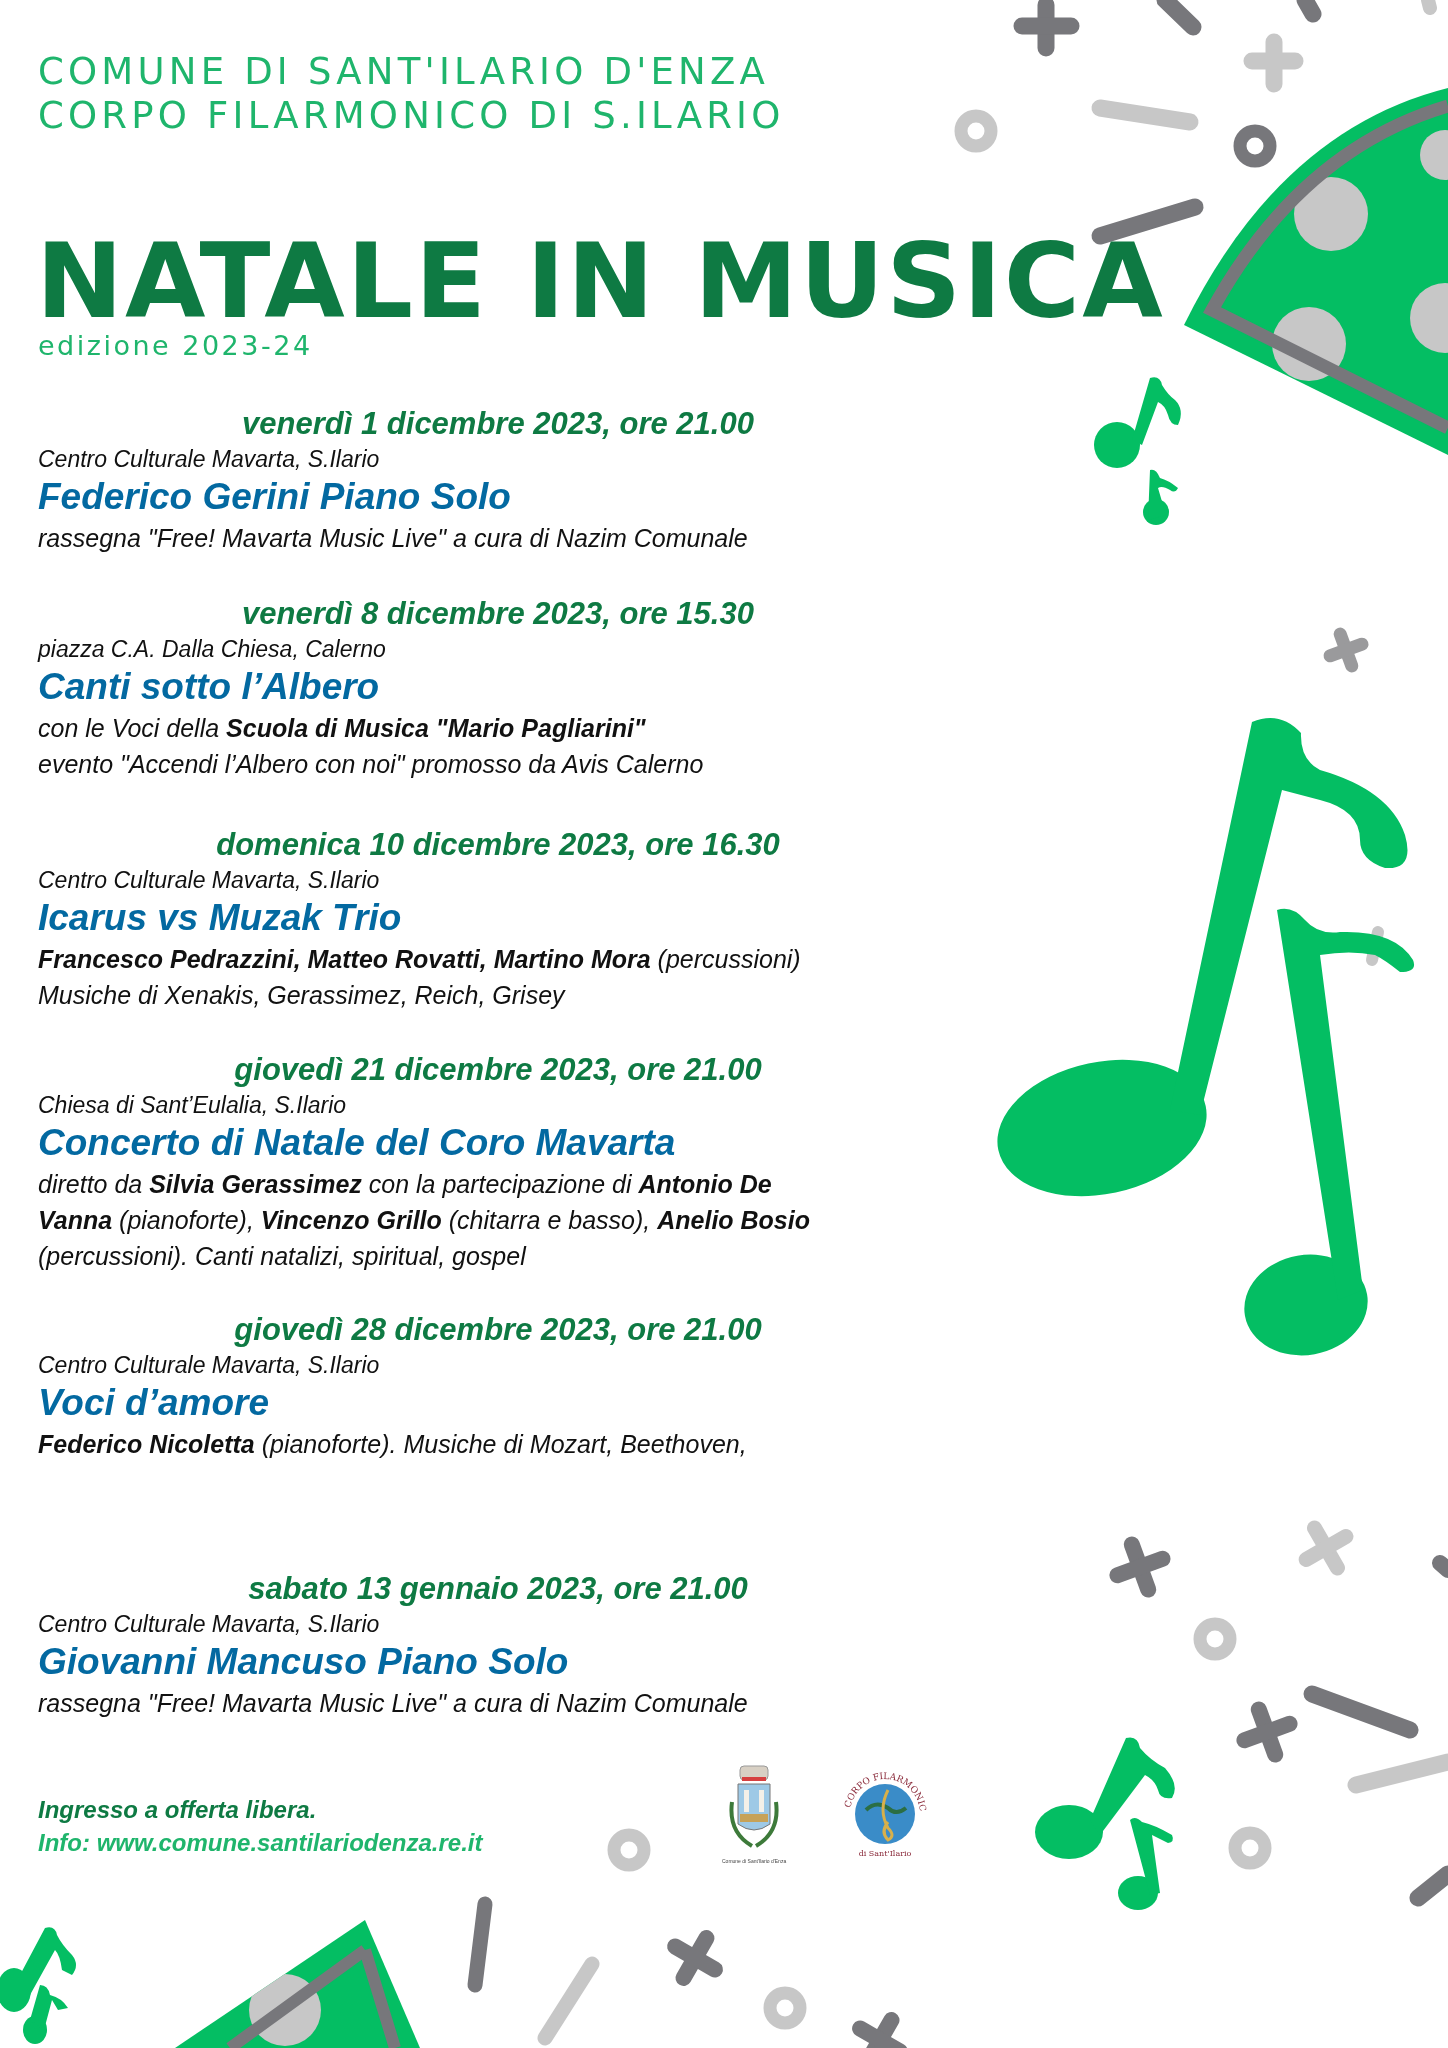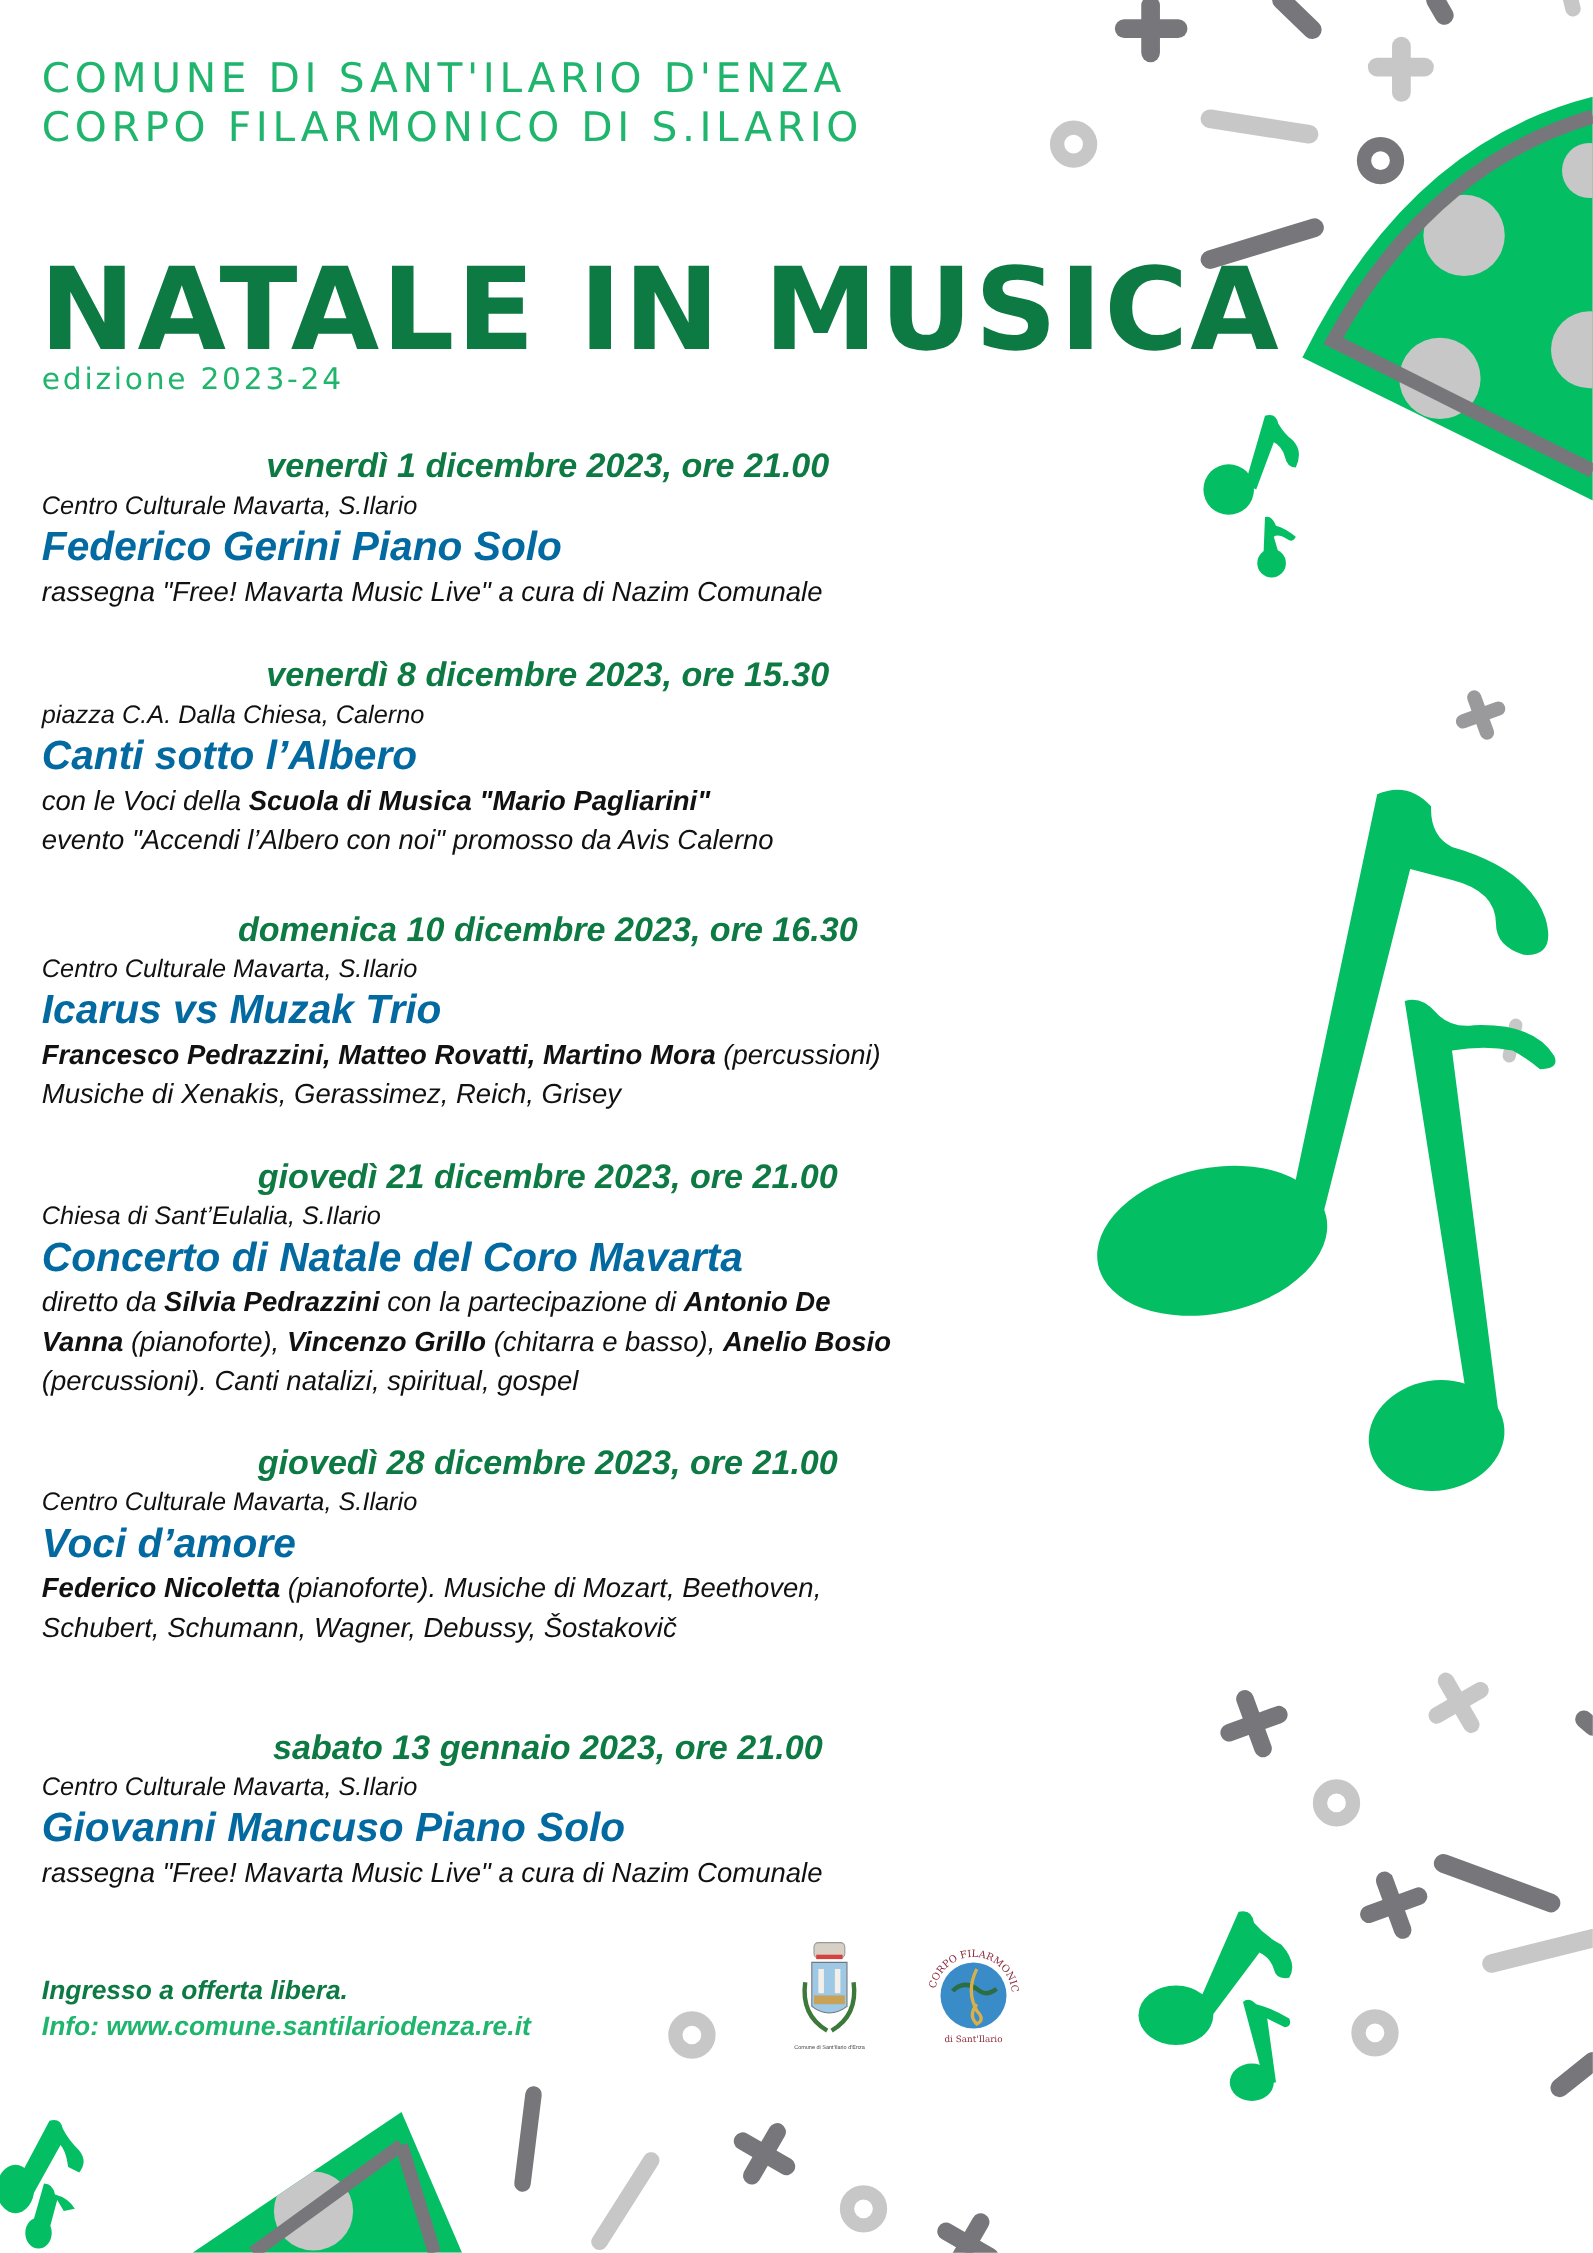--- a/index.html
+++ b/index.html
@@ -184,30 +184,29 @@
       <div class="ev-date">domenica 10 dicembre 2023, ore 16.30</div>
       <div class="ev-venue">Centro Culturale Mavarta, S.Ilario</div>
       <div class="ev-title">Icarus vs Muzak Trio</div>
       <div class="ev-desc"><b>Francesco Pedrazzini, Matteo Rovatti, Martino Mora</b><span> (percussioni)</span></div>
       <div class="ev-desc"><span>Musiche di Xenakis, Gerassimez, Reich, Grisey</span></div>
     </div>
     <div class="event" style="top: 1050px;">
       <div class="ev-date">giovedì 21 dicembre 2023, ore 21.00</div>
       <div class="ev-venue">Chiesa di Sant’Eulalia, S.Ilario</div>
       <div class="ev-title"><span>Concerto di Natale </span><span class="light">del </span><span>Coro Mavarta</span></div>
-      <div class="ev-desc"><span>diretto da </span><b>Silvia Pedrazzini</b><span> con la partecipazione di </span><b>Antonio De</b></div>
+      <div class="ev-desc"><span>diretto da </span><b>Silvia Gerassimez</b><span> con la partecipazione di </span><b>Antonio De</b></div>
       <div class="ev-desc"><b>Vanna</b><span> (pianoforte), </span><b>Vincenzo Grillo</b><span> (chitarra e basso), </span><b>Anelio Bosio</b></div>
       <div class="ev-desc"><span>(percussioni). Canti natalizi, spiritual, gospel</span></div>
     </div>
     <div class="event" style="top: 1310px;">
       <div class="ev-date">giovedì 28 dicembre 2023, ore 21.00</div>
       <div class="ev-venue">Centro Culturale Mavarta, S.Ilario</div>
       <div class="ev-title">Voci d’amore</div>
       <div class="ev-desc"><b>Federico Nicoletta</b><span> (pianoforte). Musiche di Mozart, Beethoven,</span></div>
-      <div class="ev-desc"><span>Schubert, Schumann, Wagner, Debussy, Šostakovič</span></div>
     </div>
     <div class="event" style="top: 1569px;">
       <div class="ev-date">sabato 13 gennaio 2023, ore 21.00</div>
       <div class="ev-venue">Centro Culturale Mavarta, S.Ilario</div>
       <div class="ev-title">Giovanni Mancuso Piano Solo</div>
       <div class="ev-desc"><span>rassegna "Free! Mavarta Music Live" a cura di Nazim Comunale</span></div>
     </div>
   </div>
 
 <div class="footer-line" style="top:1796px; color:#0e7a43;">Ingresso a offerta libera.</div>

